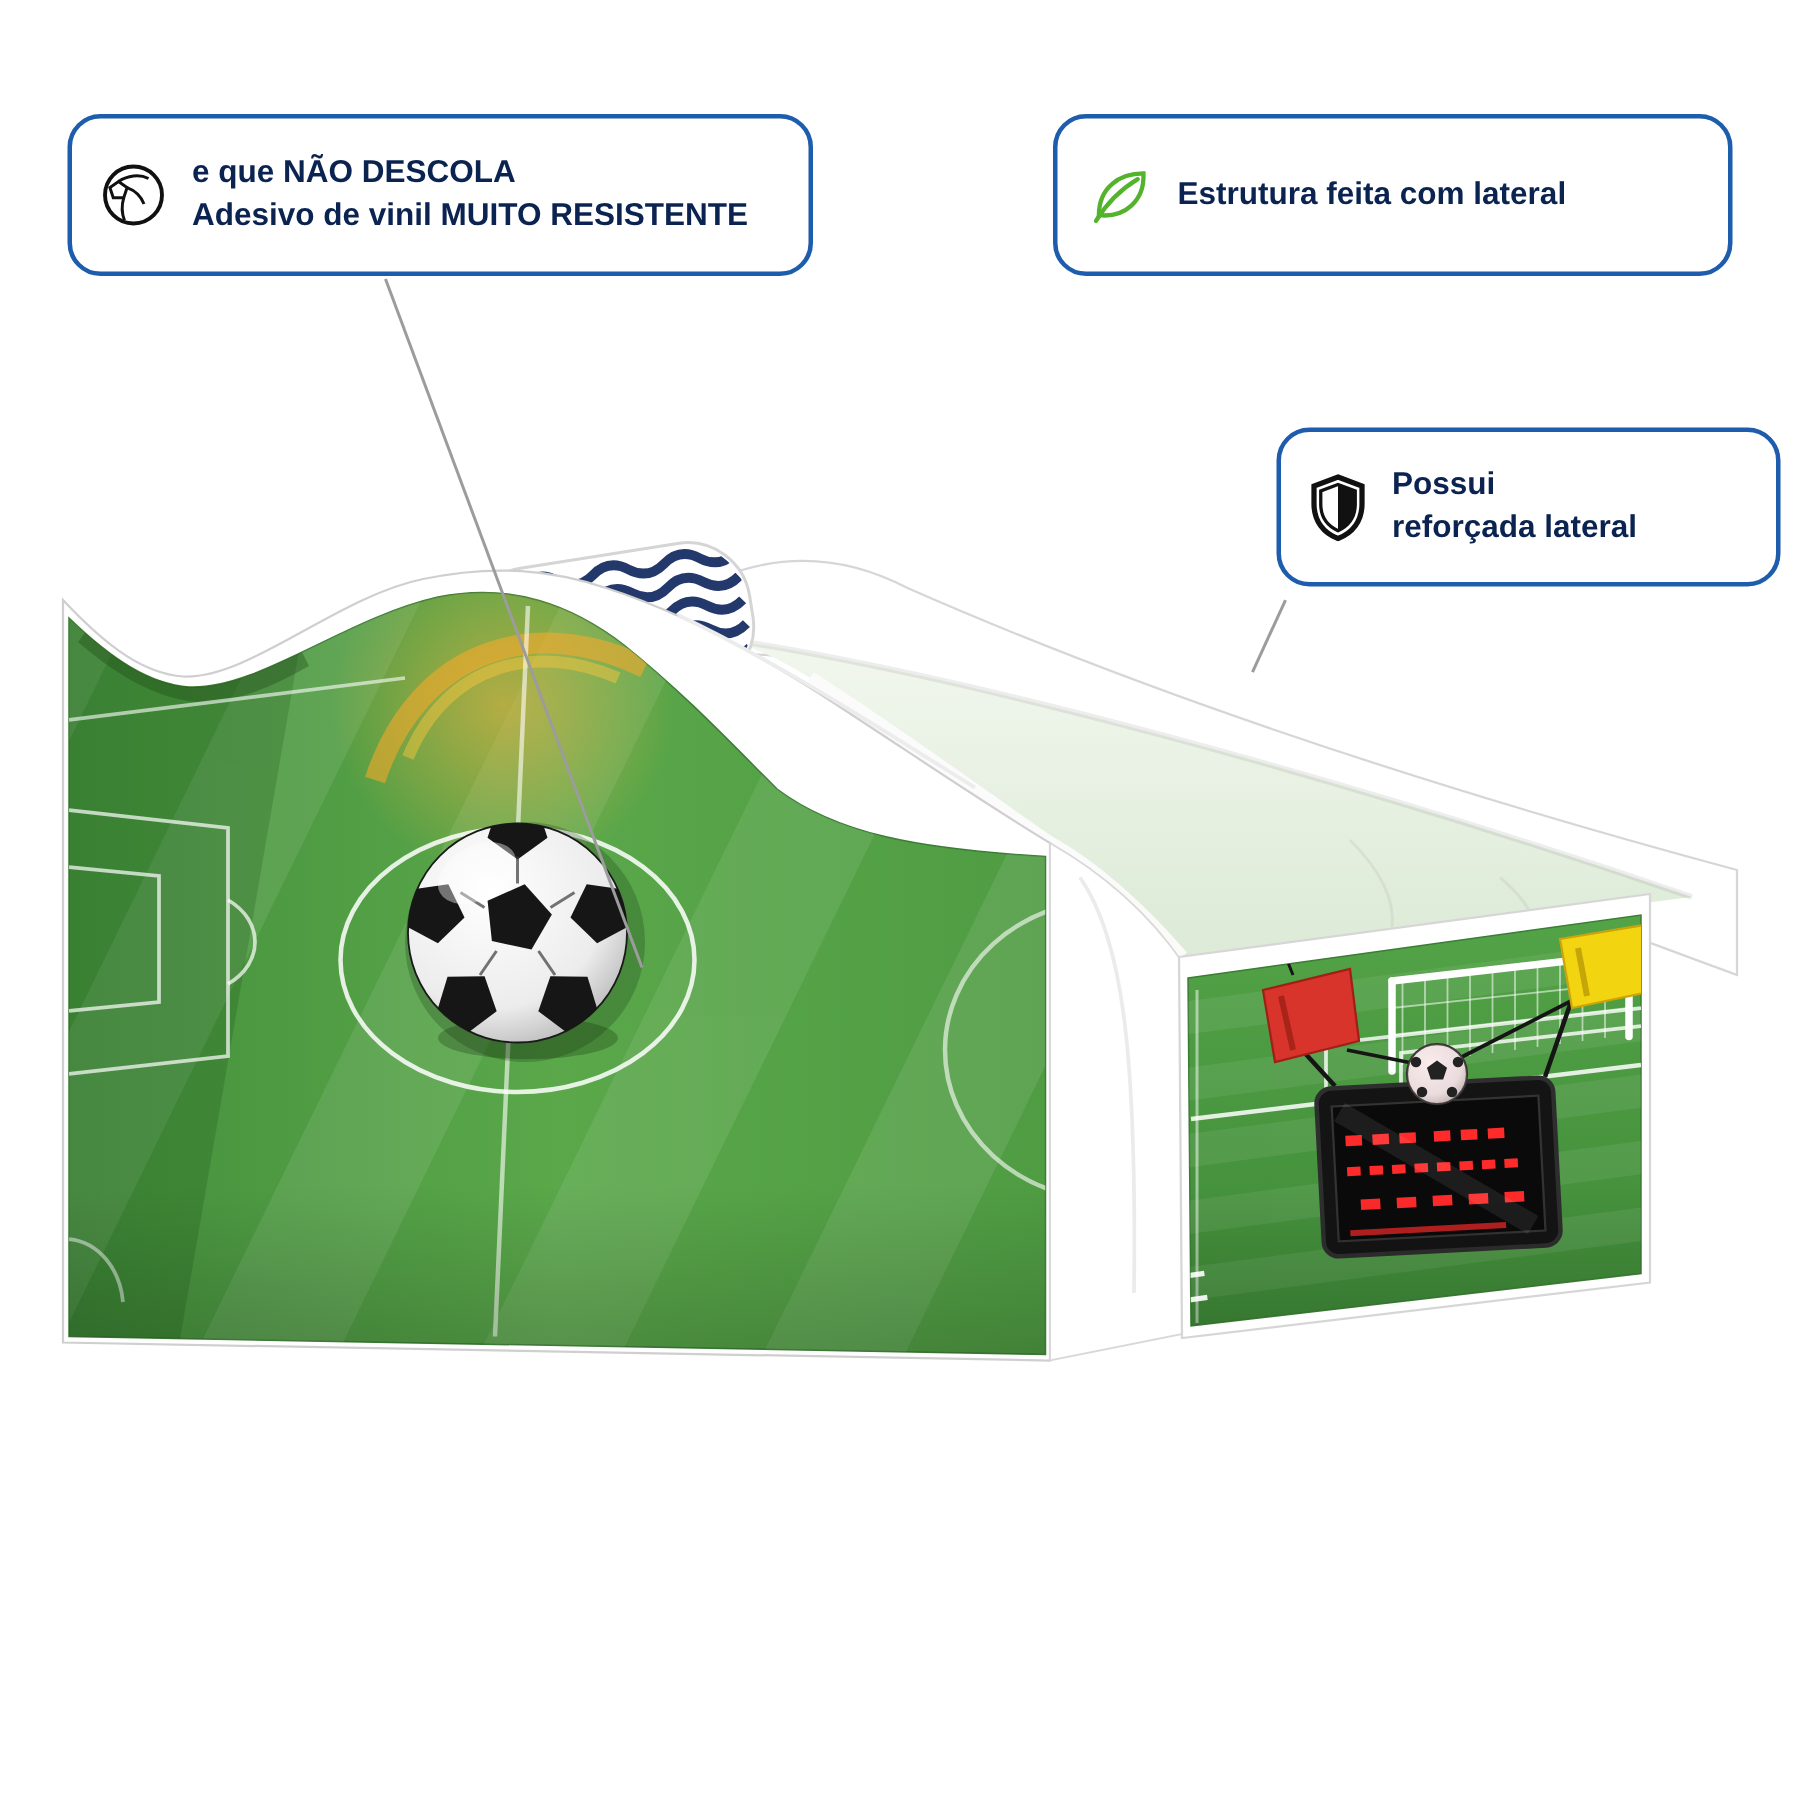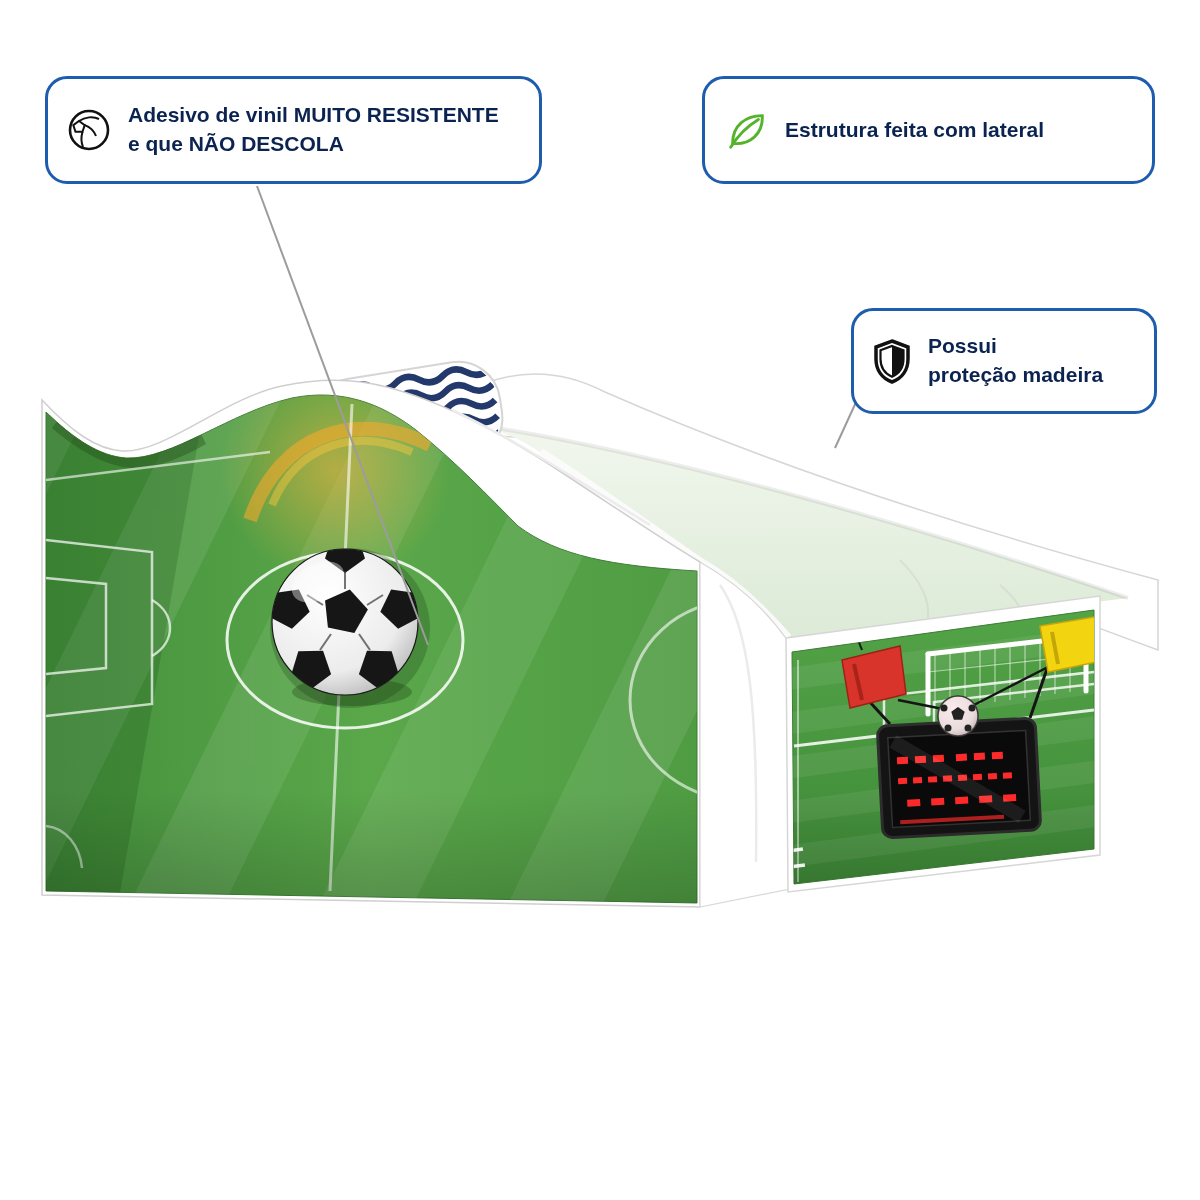--- a/index.html
+++ b/index.html
@@ -8,21 +8,21 @@
   svg.bed{position:absolute;left:0;top:0;z-index:1;}
   .callout{
     position:absolute;box-sizing:border-box;z-index:2;
     display:flex;align-items:center;gap:16px;
     background:#ffffff;border:3px solid #1e5dad;border-radius:22px;
     padding:0 18px;color:#0b2350;font-weight:bold;font-size:21px;line-height:1.38;
   }
   .callout .txt div{white-space:nowrap;}
   .c1{left:45px;top:76px;width:497px;height:108px;}
   .c2{left:702px;top:76px;width:453px;height:108px;}
-  .c3{left:851px;top:308px;width:306px;height:106px;}
+  .c3{left:851px;top:285px;width:336px;height:106px;}
   .icon{flex:0 0 auto;display:flex;align-items:center;justify-content:center;}
 </style>
 </head>
 <body>
 
 <div class="stage">
 
   <svg class="bed" width="1200" height="1200" viewBox="0 0 1200 1200">
     <defs>
       <linearGradient id="sideGrad" x1="0" y1="0" x2="1" y2="0">
@@ -269,22 +269,22 @@
     <span class="icon">
       <svg width="46" height="46" viewBox="0 0 46 46">
         <circle cx="23" cy="23" r="19" fill="none" stroke="#111111" stroke-width="2.6"></circle>
         <polygon points="13,14 18.7,18.1 16.5,24.8 9.5,24.8 7.3,18.1" fill="none" stroke="#111111" stroke-width="2"></polygon>
         <path d="M13,14 C19,10 27,9 33,12" fill="none" stroke="#111111" stroke-width="2"></path>
         <path d="M18.7,18.1 C24,20 28,24 30,29" fill="none" stroke="#111111" stroke-width="2"></path>
         <path d="M16.5,24.8 C15,30 15,35 17,40" fill="none" stroke="#111111" stroke-width="2"></path>
       </svg>
     </span>
     <div class="txt">
+      <div>e que NÃO DESCOLA</div>
       <div>Adesivo de vinil MUITO RESISTENTE</div>
-      <div>e que NÃO DESCOLA</div>
     </div>
   </div>
 
   <div class="callout c2">
     <span class="icon">
       <svg width="46" height="44" viewBox="0 0 48 44">
         <path d="M10,36 C10,17 24,7 41,7 C42,26 28,38 10,36 Z" fill="none" stroke="#53b32a" stroke-width="3"></path>
         <path d="M8,40 C16,27 27,17 37,11" fill="none" stroke="#53b32a" stroke-width="3" stroke-linecap="round"></path>
       </svg>
     </span>
@@ -296,17 +296,17 @@
   <div class="callout c3">
     <span class="icon">
       <svg width="40" height="46" viewBox="0 0 40 46">
         <path d="M20,3 L36,9 V21 C36,32.5 29.5,40.5 20,44 C10.5,40.5 4,32.5 4,21 V9 Z" fill="none" stroke="#111111" stroke-width="3.5"></path>
         <path d="M20,8 L31.5,12.3 V21 C31.5,29.5 27,35.6 20,38.8 C13,35.6 8.5,29.5 8.5,21 V12.3 Z" fill="none" stroke="#111111" stroke-width="2.2"></path>
         <path d="M20,8 L31.5,12.3 V21 C31.5,29.5 27,35.6 20,38.8 Z" fill="#111111"></path>
       </svg>
     </span>
     <div class="txt">
       <div>Possui</div>
-      <div>proteção madeira</div>
+      <div>reforçada lateral</div>
     </div>
   </div>
 
 </div>
 
 </body></html>

